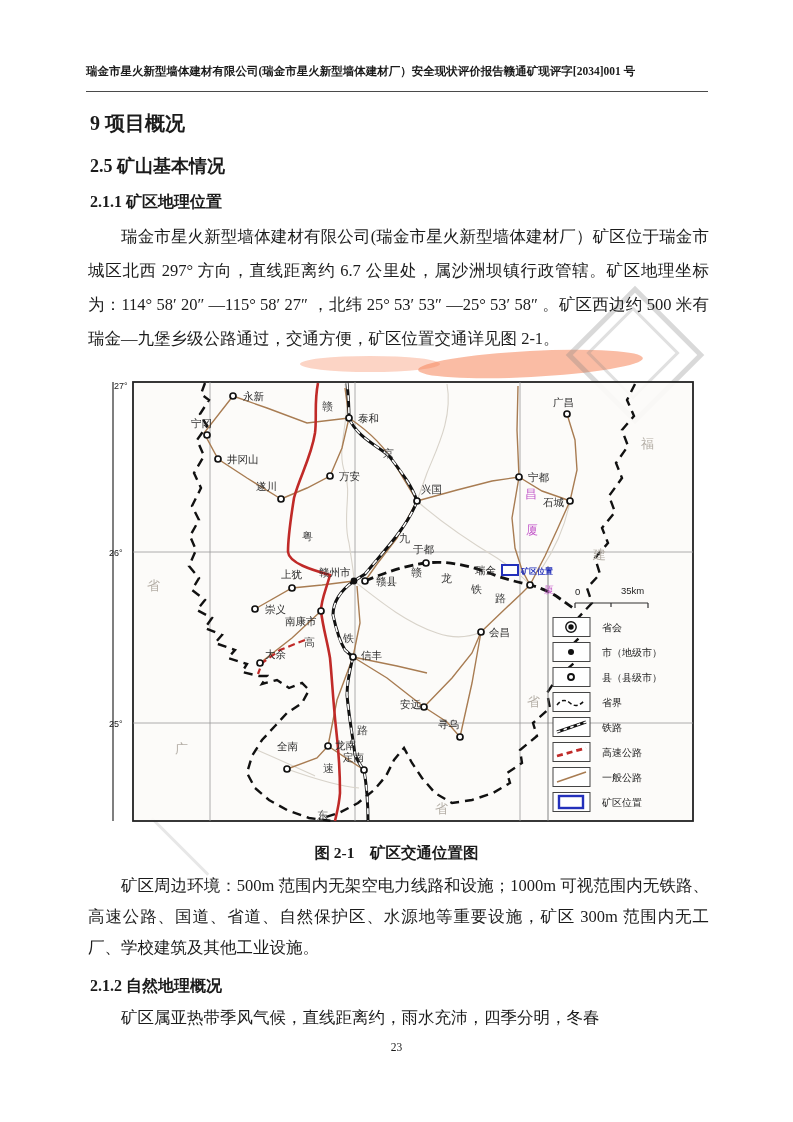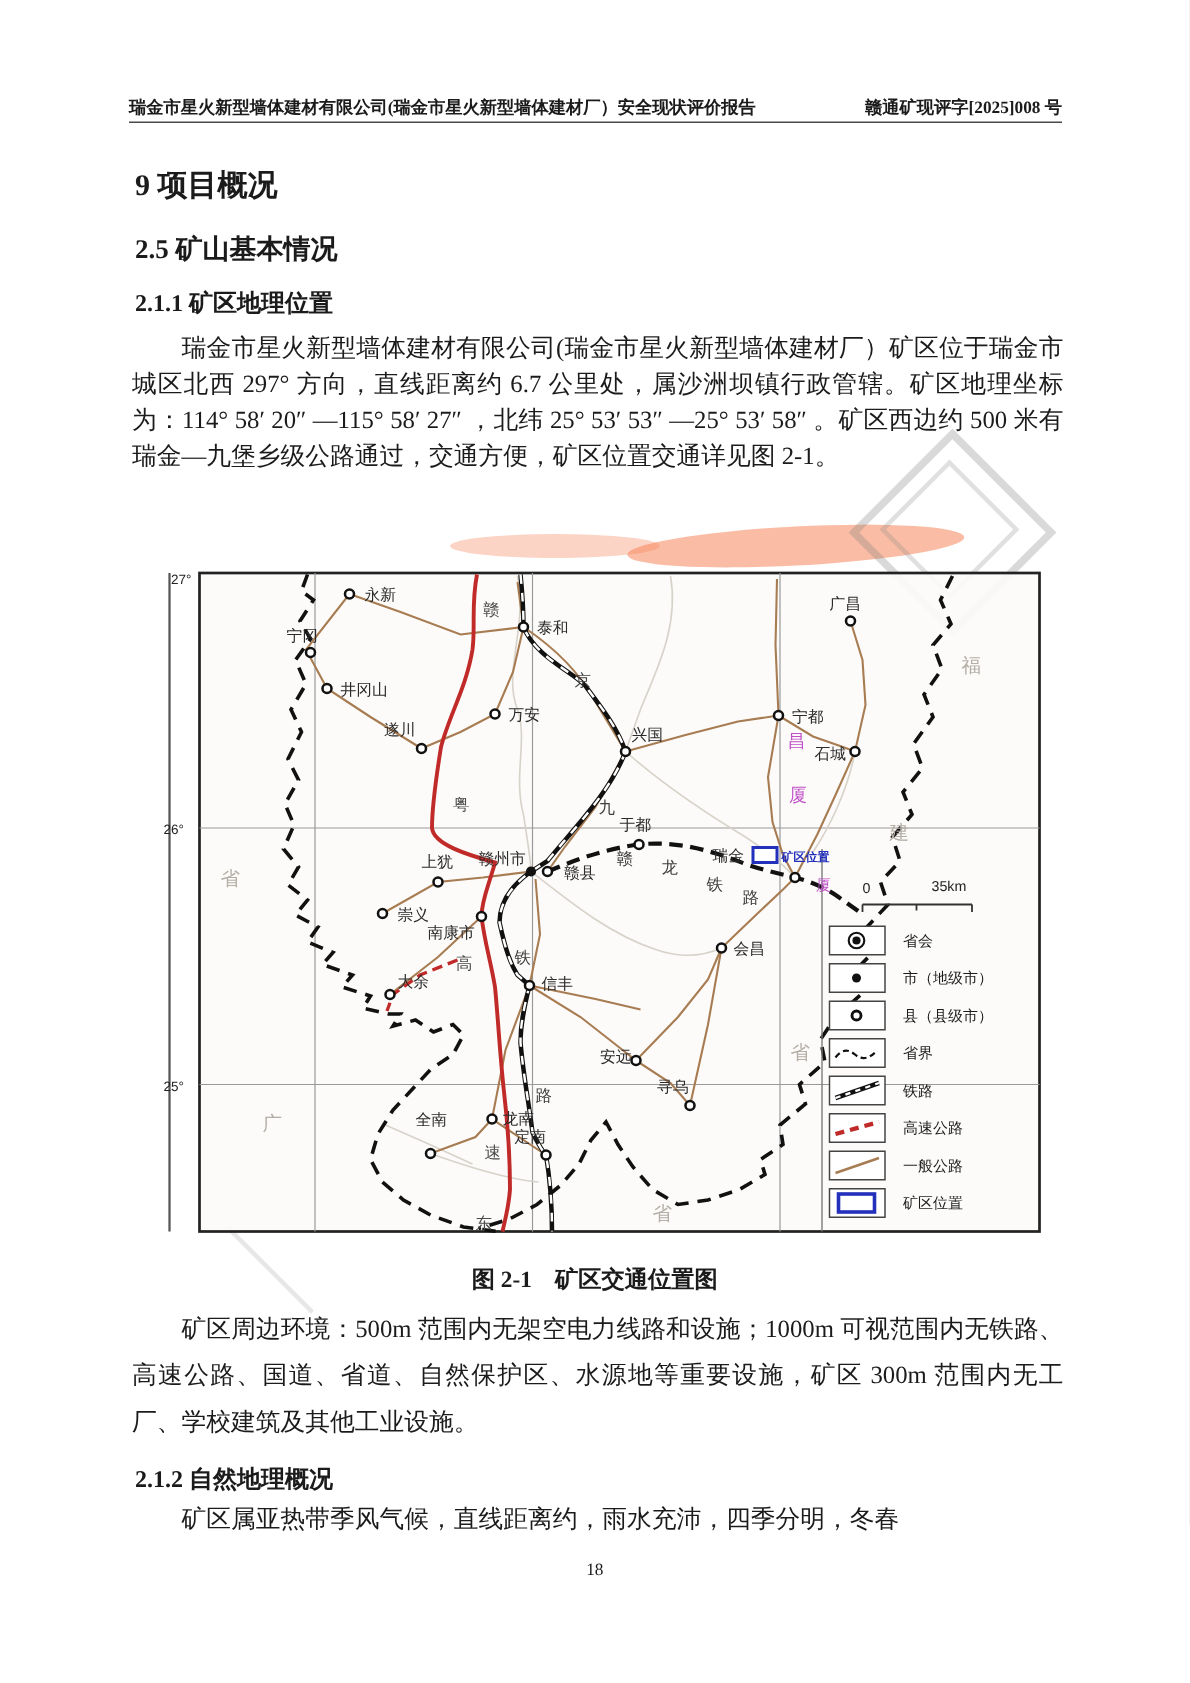--- a/index.html
+++ b/index.html
@@ -10,28 +10,28 @@
      background:rgba(245,133,90,0.55);border-radius:50%;transform:rotate(-3deg);z-index:0;}
   .wm-salmon2{position:absolute;left:300px;top:356px;width:140px;height:16px;
      background:rgba(245,133,90,0.35);border-radius:50%;z-index:0;}
   .wm-diamond{position:absolute;left:586px;top:306px;width:88px;height:88px;
      border:5px solid rgba(130,130,130,0.30);transform:rotate(45deg);z-index:0;}
   .wm-diamond2{position:absolute;left:600px;top:320px;width:60px;height:60px;
      border:3px solid rgba(130,130,130,0.25);transform:rotate(45deg);z-index:0;}
   .wm-line{position:absolute;left:140px;top:845px;width:80px;height:0;
      border-top:3px solid rgba(120,120,120,0.18);transform:rotate(45deg);z-index:0;}
   
-  .hdr{position:absolute;left:86px;top:64px;width:622px;display:flex;justify-content:space-between;
+  .hdr{position:absolute;left:86px;top:64px;width:622px;display:flex;justify-content:flex-start;
        align-items:flex-end;font-size:11.5px;font-weight:bold;letter-spacing:0;
-       border-bottom:1.5px solid #4a4a4a;padding-bottom:2px;white-space:nowrap;z-index:2;}
+       border-bottom:1.5px solid #4a4a4a;padding-bottom:12px;white-space:nowrap;z-index:2;}
   .h1{position:absolute;left:90px;top:110px;font-size:20px;font-weight:bold;z-index:2;}
   .h2{position:absolute;left:90px;top:154px;font-size:18px;font-weight:bold;z-index:2;}
   .h3{position:absolute;left:90px;font-size:16px;font-weight:600;z-index:2;}
   .h3a{top:192px;} .h3b{top:976px;}
-  .para{position:absolute;left:88px;width:621px;font-size:16.5px;line-height:24px;
+  .para{position:absolute;left:88px;width:621px;font-size:16.5px;line-height:34px;
         text-align:justify;text-indent:33px;z-index:2;}
   .p1{top:220px;} .p2{top:870px;line-height:31px;} .p3{top:1001px;}
   .caption{position:absolute;left:0;top:843px;width:100%;text-align:center;
         font-size:15.5px;font-weight:bold;z-index:2;}
   .pagenum{position:absolute;left:0;top:1041px;width:100%;text-align:center;font-size:11.5px;z-index:2;}
   
   .mapwrap{position:absolute;left:97px;top:378px;width:600px;height:462px;z-index:1;}
   svg text{font-family:"Liberation Sans","DejaVu Sans",sans-serif;}
   .lat{font-size:9px;fill:#222;}
   .city{font-size:10.5px;fill:#2a2a2a;}
@@ -51,21 +51,21 @@
 <div class="page">
 
   <div class="wm-salmon"></div>
   <div class="wm-salmon2"></div>
   <div class="wm-diamond"></div>
   <div class="wm-diamond2"></div>
   <div class="wm-line"></div>
 
   <div class="hdr">
     <span>瑞金市星火新型墙体建材有限公司(瑞金市星火新型墙体建材厂）安全现状评价报告</span>
-    <span>赣通矿现评字[2025]008 号</span>
+    <span>赣通矿现评字[2034]001 号</span>
   </div>
 
   <div class="h1">9 项目概况</div>
   <div class="h2">2.5 矿山基本情况</div>
   <div class="h3 h3a">2.1.1 矿区地理位置</div>
   <div class="para p1">瑞金市星火新型墙体建材有限公司(瑞金市星火新型墙体建材厂）矿区位于瑞金市城区北西 297° 方向，直线距离约 6.7 公里处，属沙洲坝镇行政管辖。矿区地理坐标为：114° 58′ 20″ —115° 58′ 27″ ，北纬 25° 53′ 53″ —25° 53′ 58″ 。矿区西边约 500 米有瑞金—九堡乡级公路通过，交通方便，矿区位置交通详见图 2-1。</div>
 
   <div class="mapwrap">
     <svg width="600" height="462" viewBox="0 0 600 462">
 
@@ -253,14 +253,14 @@
           <rect x="462" y="418" width="24" height="12" fill="#fff" stroke="#2330bb" stroke-width="2.4"></rect>
           <text x="505" y="427.5" class="legend">矿区位置</text>
         </g>
     </svg>
   </div>
 
   <div class="caption">图 2-1　矿区交通位置图</div>
   <div class="para p2">矿区周边环境：500m 范围内无架空电力线路和设施；1000m 可视范围内无铁路、高速公路、国道、省道、自然保护区、水源地等重要设施，矿区 300m 范围内无工厂、学校建筑及其他工业设施。</div>
   <div class="h3 h3b">2.1.2 自然地理概况</div>
   <div class="para p3">矿区属亚热带季风气候，直线距离约，雨水充沛，四季分明，冬春</div>
-  <div class="pagenum">18</div>
+  <div class="pagenum">23</div>
 </div>
 
 </body></html>

